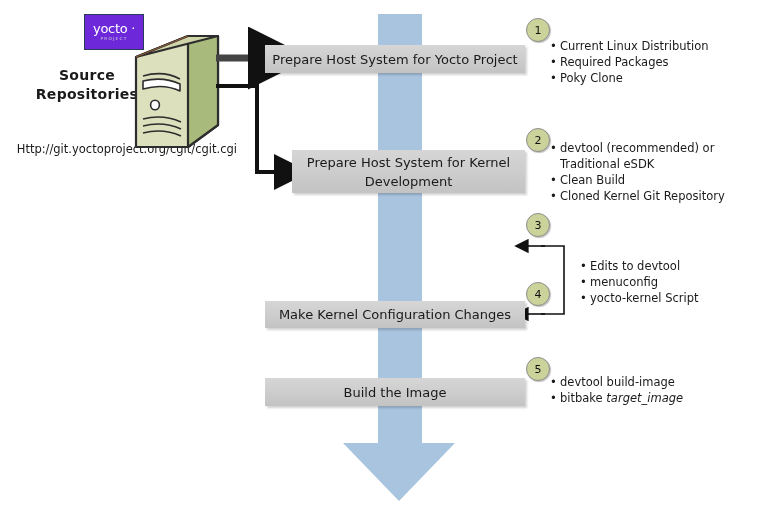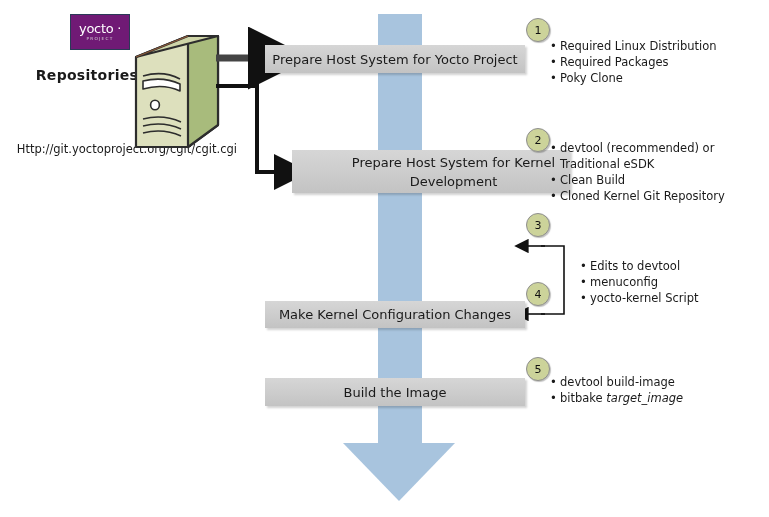--- a/index.html
+++ b/index.html
@@ -31,23 +31,23 @@
   .blue-head {
     left: 343px; top: 443px;
     width: 0; height: 0;
     border-left: 56px solid transparent;
     border-right: 56px solid transparent;
     border-top: 58px solid #a8c4de;
   }
 
   
   .yocto-logo {
-    left: 70px; top: 14px;
+    left: 84px; top: 14px;
     width: 58px; height: 34px;
-    background: #701a75;
+    background: #6d28d9;
     border: 1px solid #2b3a57;
     display: flex;
     flex-direction: column;
     align-items: center;
     justify-content: center;
   }
   .yocto-word {
     color: #ffffff;
     font-size: 13px;
     letter-spacing: -0.3px;
@@ -146,20 +146,21 @@
 
   <div class="abs blue-shaft"></div>
   <div class="abs blue-head"></div>
 
   <div class="abs yocto-logo">
     <div class="yocto-word">yocto ·</div>
     <div class="yocto-sub">PROJECT</div>
   </div>
 
   <div class="abs src-label">
+    <div>Source</div>
     <div>Repositories</div>
   </div>
   <div class="abs src-url">Http://git.yoctoproject.org/cgit/cgit.cgi</div>
 
   <div class="abs server">
     <svg width="88" height="120" viewBox="0 0 88 120">
       <polygon points="3,24 55,3 85,3 85,92 55,114 3,114" fill="#dde0bd" stroke="#2d2d2d" stroke-width="2.2" stroke-linejoin="round"></polygon>
       <polygon points="55,3 85,3 85,92 55,114" fill="#a8bb7c" stroke="#2d2d2d" stroke-width="2.2" stroke-linejoin="round"></polygon>
       <polygon points="3,24 55,3 85,3" fill="#cfd5a8" stroke="#2d2d2d" stroke-width="2.2" stroke-linejoin="round"></polygon>
       <path d="M3,24 L55,3" fill="none" stroke="#8c5a3a" stroke-width="1.2"></path>
@@ -193,33 +194,33 @@
 
   <div class="abs pbox" style="left:265px; top:45px; width:260px; height:28px;">
     <span>Prepare Host System for Yocto Project</span>
   </div>
   <div class="abs step-circle" style="left:526px; top:18px;">
     <span>1</span>
   </div>
   <div class="abs bullets" style="left:550px; top:38px; width:214px;">
     <div class="bl">
       <span class="dot">•</span>
-      <span class="txt">Required Linux Distribution</span>
+      <span class="txt">Current Linux Distribution</span>
     </div>
     <div class="bl">
       <span class="dot">•</span>
       <span class="txt">Required Packages</span>
     </div>
     <div class="bl">
       <span class="dot">•</span>
       <span class="txt">Poky Clone</span>
     </div>
   </div>
 
-  <div class="abs pbox" style="left:292px; top:150px; width:233px; height:43px;padding-left:45px;">
+  <div class="abs pbox" style="left:292px; top:150px; width:233px; height:43px;">
     <span>Prepare Host System for Kernel Development</span>
   </div>
   <div class="abs step-circle" style="left:526px; top:128px;">
     <span>2</span>
   </div>
   <div class="abs bullets" style="left:550px; top:140px; width:216px;">
     <div class="bl">
       <span class="dot">•</span>
       <span class="txt">devtool (recommended) or Traditional eSDK</span>
     </div>

